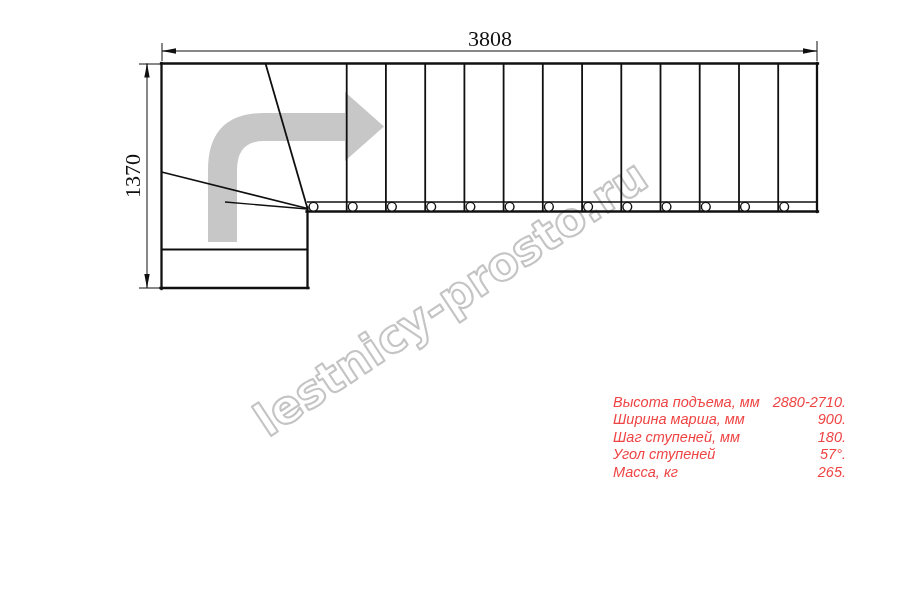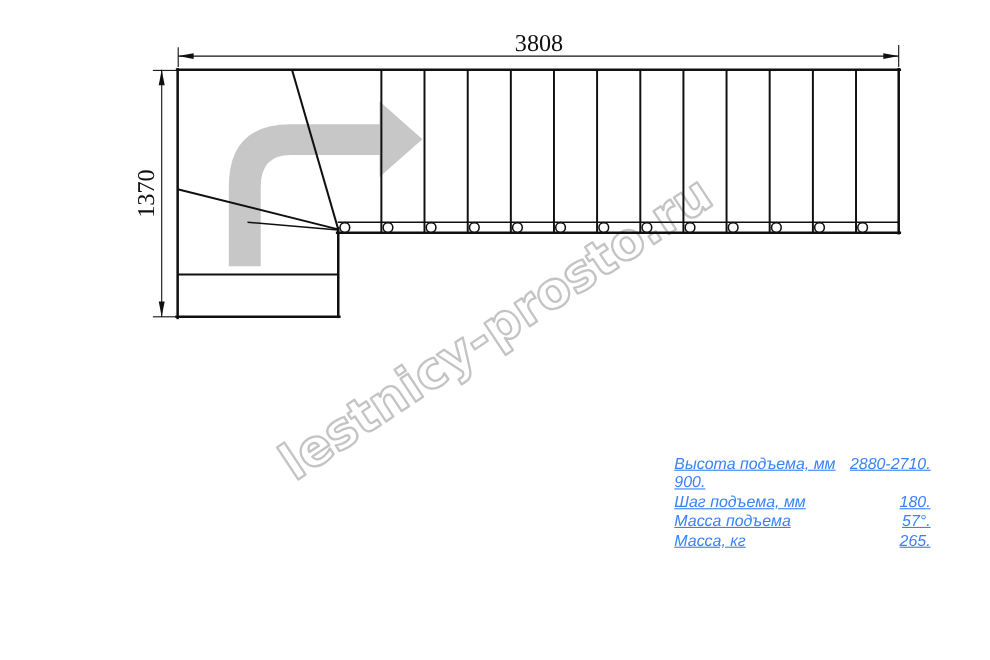--- a/index.html
+++ b/index.html
@@ -8,27 +8,26 @@
     background: #ffffff;
     position: relative;
     overflow: hidden;
     font-family: "Liberation Sans", sans-serif;
   }
   .stage { position: absolute; inset: 0; border-radius: 19px; }
   svg.plan { position: absolute; left: 0; top: 0; }
 
   .specs {
     position: absolute;
-    left: 613px; top: 414px;
+    left: 613px; top: 394px;
     width: 233px;
     font-style: italic;
     font-size: 14.5px;
     line-height: 17.4px;
-    color: #3b82f6;
-    text-decoration: underline;
+    color: #ef4444;
   }
   .spec-row { display: flex; justify-content: space-between; white-space: nowrap; }
   .spec-row .v { text-align: right; }
 
   .dim-text {
     font-family: "Liberation Serif", serif;
     font-size: 22px;
     fill: #101010;
   }
   .wm {
@@ -127,28 +126,29 @@
       <text class="dim-text" x="140" y="176" text-anchor="middle" transform="rotate(-90 140 176)">1370</text>
     </g>
   </svg>
 
   <div class="specs">
     <div class="spec-row">
       <span class="l">Высота подъема, мм</span>
       <span class="v">2880-2710.</span>
     </div>
     <div class="spec-row">
+      <span class="l">Ширина марша, мм</span>
       <span class="v">900.</span>
     </div>
     <div class="spec-row">
-      <span class="l">Шаг подъема, мм</span>
+      <span class="l">Шаг ступеней, мм</span>
       <span class="v">180.</span>
     </div>
     <div class="spec-row">
-      <span class="l">Масса подъема</span>
+      <span class="l">Угол ступеней</span>
       <span class="v">57°.</span>
     </div>
     <div class="spec-row">
       <span class="l">Масса, кг</span>
       <span class="v">265.</span>
     </div>
   </div>
 
 </div>
 

